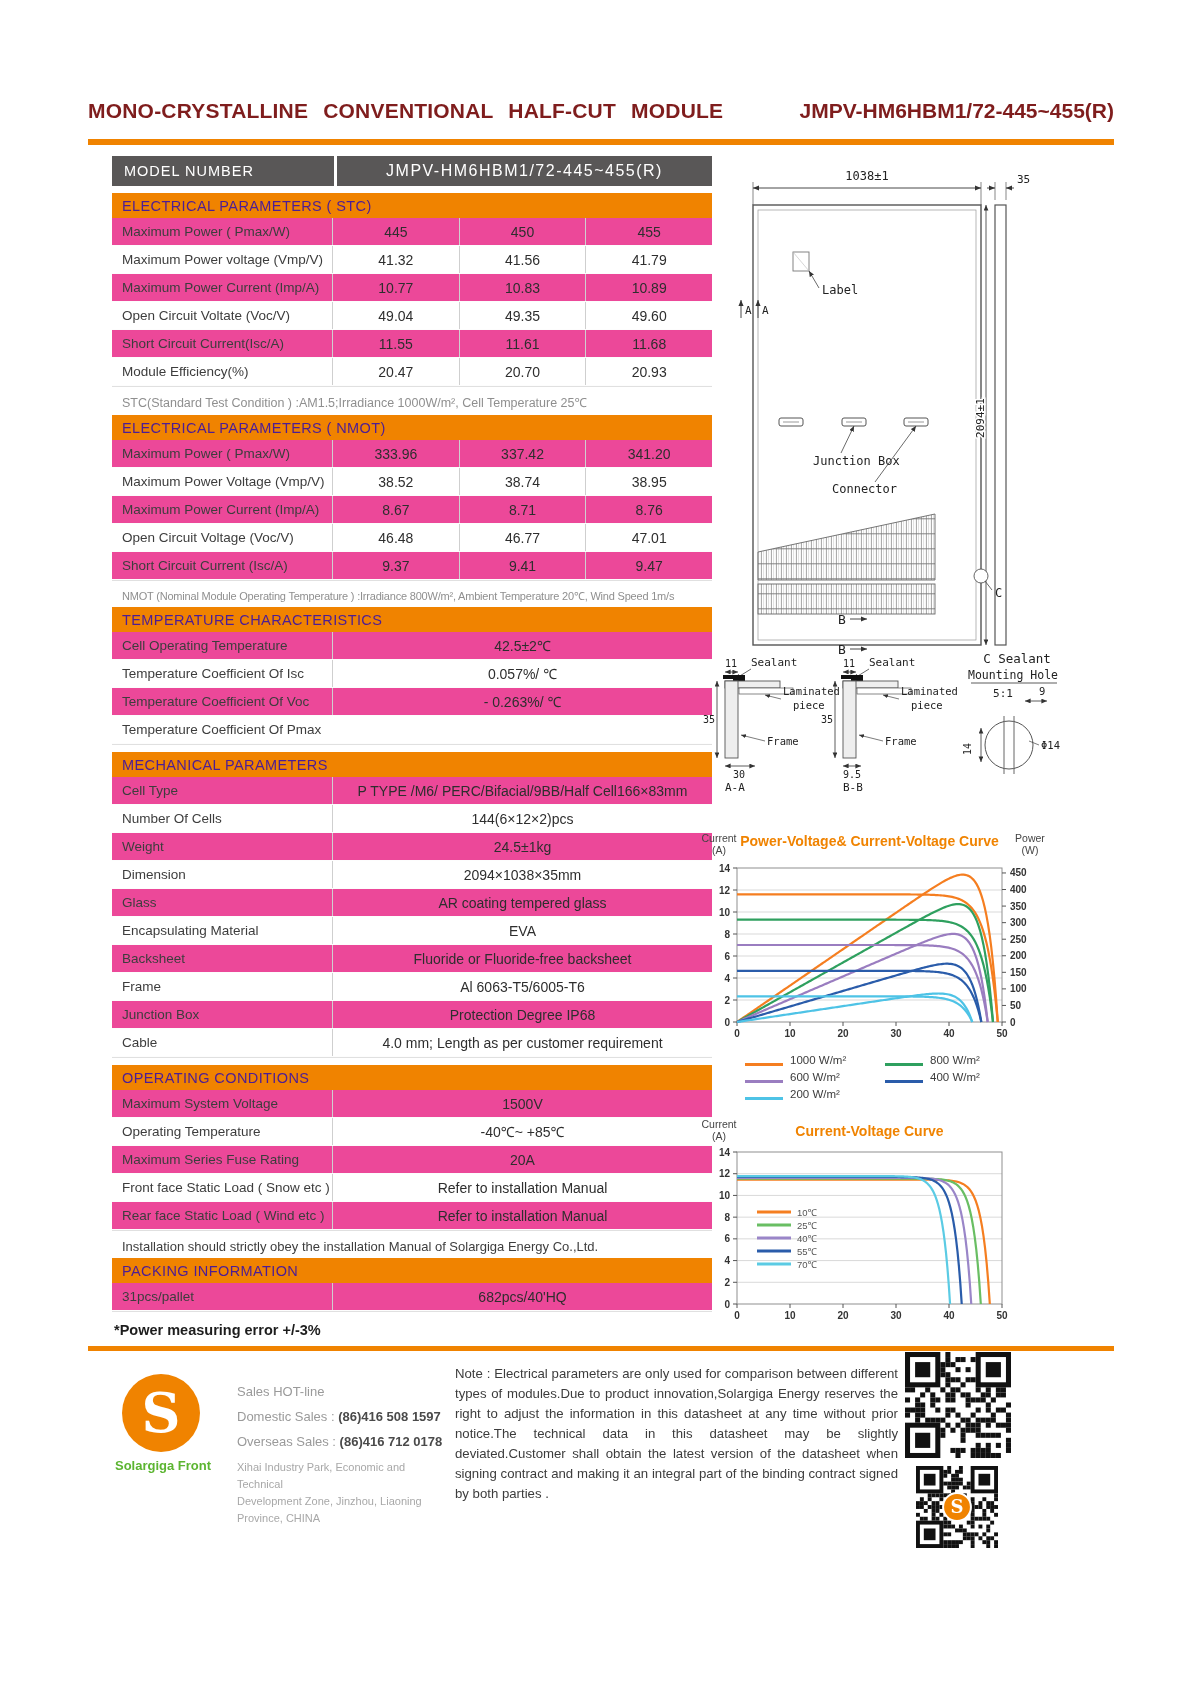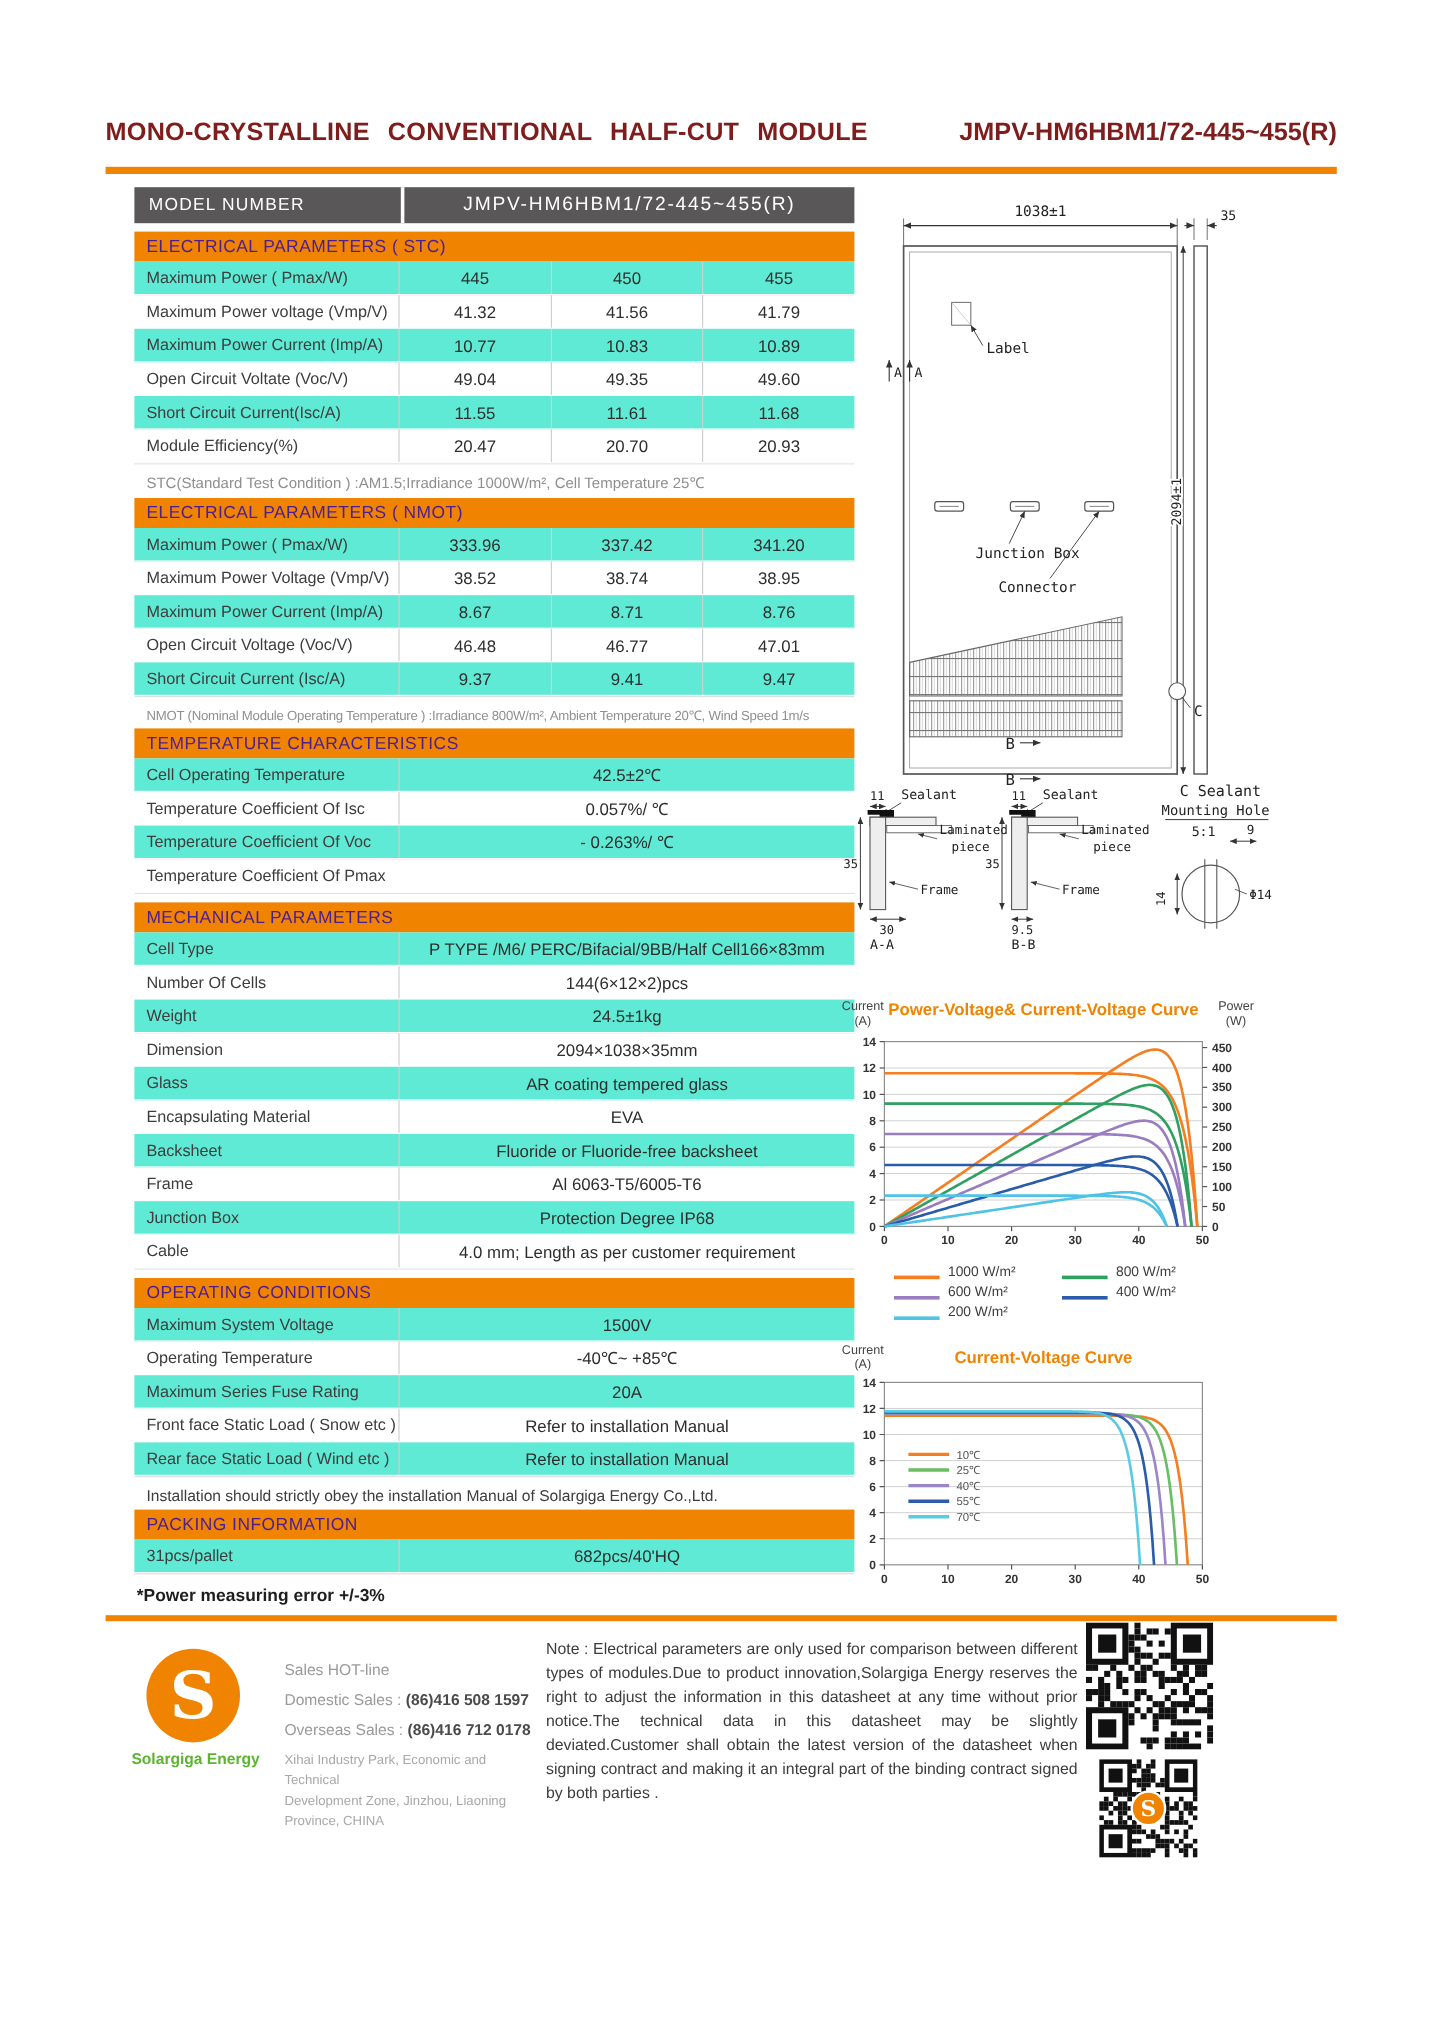--- a/index.html
+++ b/index.html
@@ -16,21 +16,21 @@
   .leftcol{position:absolute;left:84px;top:156px;width:600px;margin-left:28px;}
   .model-bar{display:flex;height:30px;background:#595757;color:#fff;align-items:stretch;}
   .model-label{width:210px;display:flex;align-items:center;padding-left:12px;
                font-size:14.5px;letter-spacing:1px;border-right:3px solid #fff;}
   .model-value{flex:1;display:flex;align-items:center;justify-content:center;
                font-size:16px;letter-spacing:1.5px;}
   .sec{height:25px;background:#F08300;color:#4c1d95;display:flex;align-items:center;
        padding-left:10px;font-size:14.5px;letter-spacing:0.4px;margin-top:7px;}
   .rows{border-bottom:1px solid #e0e0e0;}
   .trow{display:flex;height:27px;font-size:13.5px;color:#3d3d3d;border-bottom:1px solid #fdfdfd;}
-  .trow.alt{background:#5eead4;}
+  .trow.alt{background:#ec4899;}
   .cell-label{width:210px;display:flex;align-items:center;padding-left:10px;}
   .cell-val{flex:1;display:flex;align-items:center;justify-content:center;
             border-left:1px solid #cfcfcf;font-size:14px;color:#2e2e2e;}
   .tnote{font-size:12.5px;color:#8f8f8f;padding:7px 0 2px 10px;}
   .tnote.small{font-size:11px;letter-spacing:-0.2px;}
   .inst-note{font-size:13px;color:#3d3d3d;padding:8px 0 2px 10px;}
   .power-note{font-size:14.5px;color:#1d1d1d;padding:10px 0 0 2px;font-weight:bold;}
 
   
   .drawing{position:absolute;left:695px;top:160px;width:490px;height:650px;}
@@ -525,21 +525,21 @@
       <text x="102" y="138.5" font-size="9.5" fill="#555">55℃</text>
       <line x1="62" y1="148" x2="96" y2="148" stroke="#5BCBE4" stroke-width="2.8"></line>
       <text x="102" y="151.5" font-size="9.5" fill="#555">70℃</text>
     </svg>
 
   <div class="rule-bottom"></div>
 
   <div class="logo-circle">
     <span>S</span>
   </div>
-  <div class="brand">Solargiga Energy</div>
+  <div class="brand">Solargiga Front</div>
 
   <div class="contact">
     <div class="line">Sales HOT-line</div>
     <div class="line">
       <span>Domestic Sales : </span><b>(86)416 508 1597</b>
     </div>
     <div class="line">
       <span>Overseas Sales : </span><b>(86)416 712 0178</b>
     </div>
     <div class="line addr">Xihai Industry Park, Economic and Technical</div>

